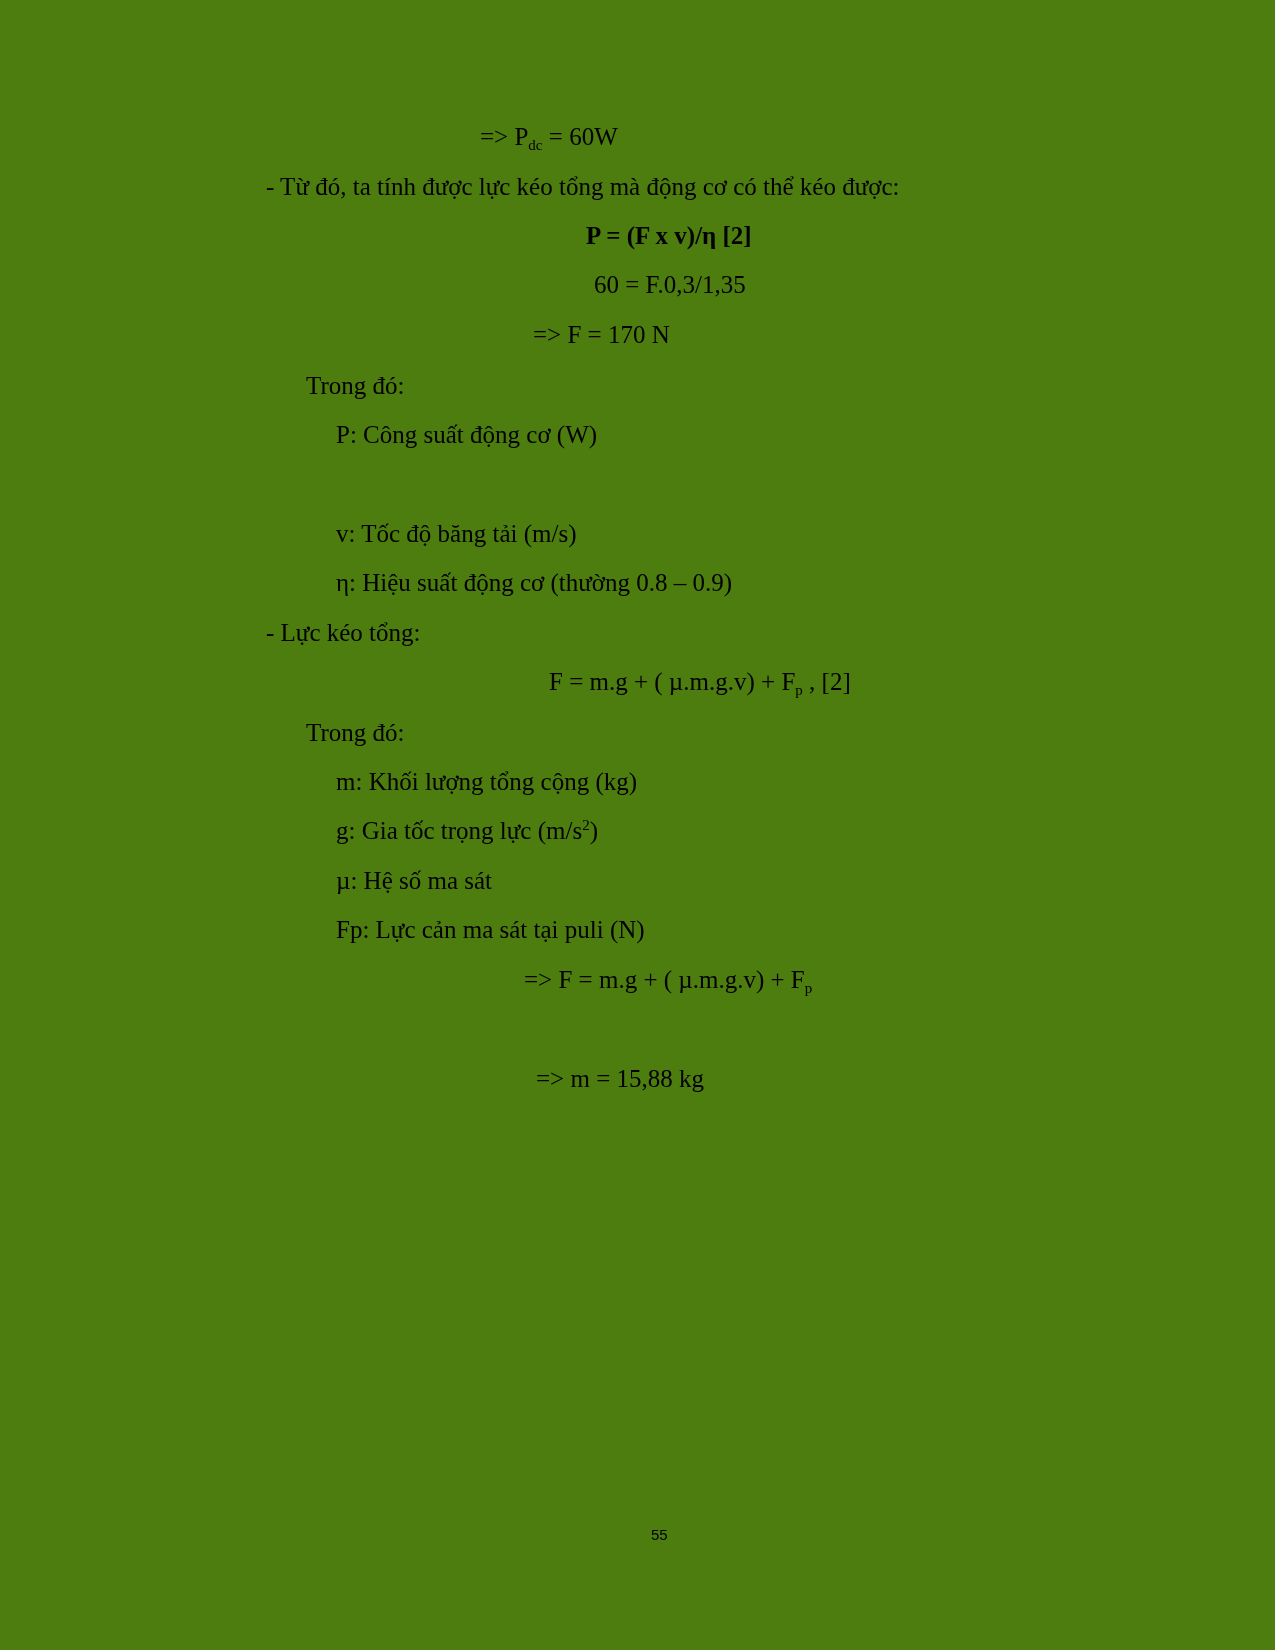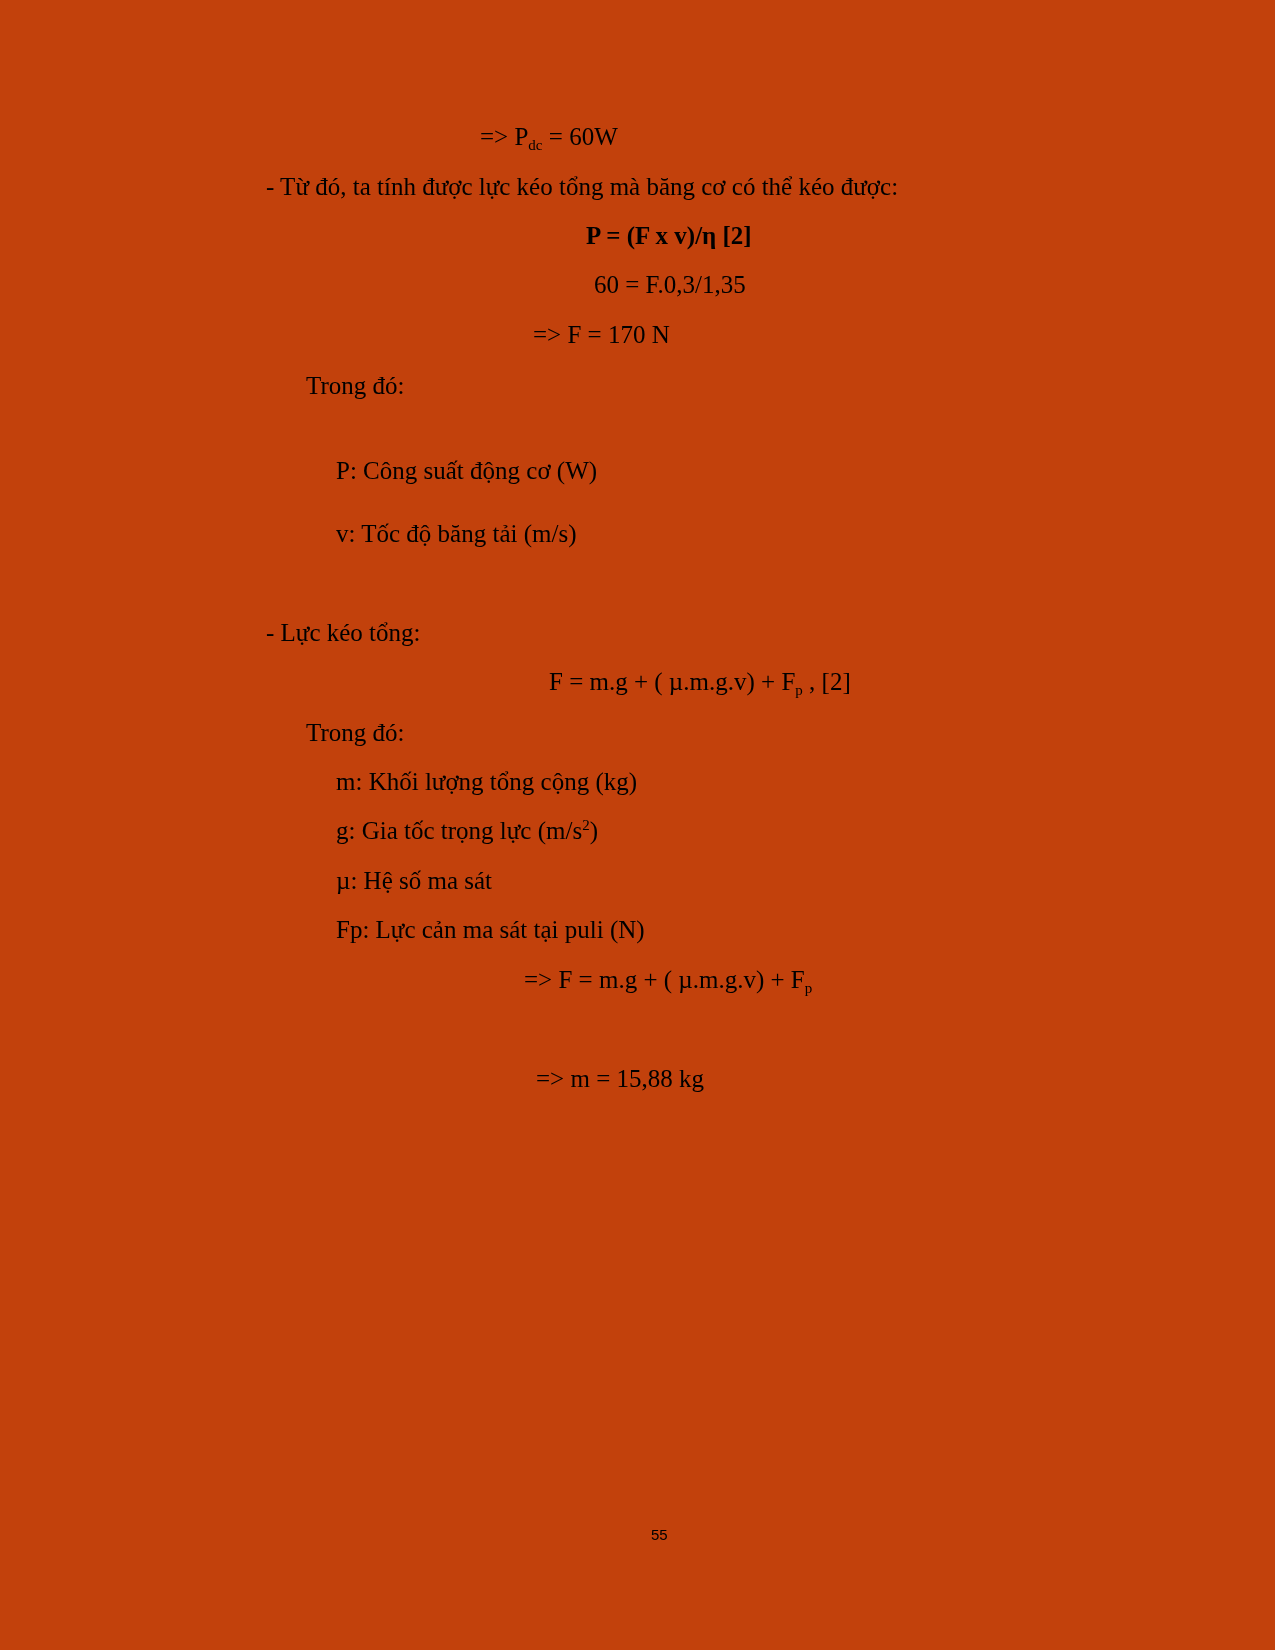--- a/index.html
+++ b/index.html
@@ -1,17 +1,17 @@
 <!DOCTYPE html>
 <html><head>
 <meta charset="utf-8">
 <style>
   html, body { margin: 0; padding: 0; background: #ffffff; }
   body { width: 1275px; height: 1650px; position: relative; overflow: hidden; }
-  .page { position: absolute; left: 0; top: 0; width: 1275px; height: 1650px; background: #c2410c; }
+  .page { position: absolute; left: 0; top: 0; width: 1275px; height: 1650px; background: #4d7c0f; }
   .line {
     position: absolute;
     font-family: "Liberation Serif", "DejaVu Serif", serif;
     font-size: 25px;
     color: #000000;
     white-space: nowrap;
     line-height: 1;
   }
   sub { font-size: 15px; vertical-align: -5px; line-height: 0; }
   sup { font-size: 15px; vertical-align: 9px; line-height: 0; }
@@ -23,35 +23,36 @@
     white-space: nowrap;
   }
 </style>
 </head>
 <body>
 
 <div class="page">
 
   <div class="line" style="left:480px; top:124px;"><span>=&gt; P</span><sub>dc</sub><span> = 60W</span></div>
 
-  <div class="line" style="left:266px; top:174px;">- Từ đó, ta tính được lực kéo tổng mà băng cơ có thể kéo được:</div>
+  <div class="line" style="left:266px; top:174px;">- Từ đó, ta tính được lực kéo tổng mà động cơ có thể kéo được:</div>
 
   <div class="line" style="left:586px; top:223px;font-weight:bold;">P = (F x v)/η  [2]</div>
 
   <div class="line" style="left:594px; top:272px;">60 = F.0,3/1,35</div>
 
   <div class="line" style="left:533px; top:322px;">=&gt; F = 170 N</div>
 
   <div class="line" style="left:306px; top:373px;">Trong đó:</div>
 
-  <div class="line" style="left:336px; top:422px;margin-top:36px;">P: Công suất động cơ (W)</div>
+  <div class="line" style="left:336px; top:422px;">P: Công suất động cơ (W)</div>
 
 
   <div class="line" style="left:336px; top:521px;">v: Tốc độ băng tải (m/s)</div>
 
+  <div class="line" style="left:336px; top:570px;">η: Hiệu suất động cơ (thường 0.8 – 0.9)</div>
 
   <div class="line" style="left:266px; top:620px;">- Lực kéo tổng:</div>
 
   <div class="line" style="left:549px; top:669px;"><span>F = m.g + ( µ.m.g.v) + F</span><sub>p</sub><span>  , [2]</span></div>
 
   <div class="line" style="left:306px; top:720px;">Trong đó:</div>
 
   <div class="line" style="left:336px; top:769px;">m: Khối lượng tổng cộng (kg)</div>
 
   <div class="line" style="left:336px; top:818px;"><span>g: Gia tốc trọng lực (m/s</span><sup>2</sup><span>)</span></div>

